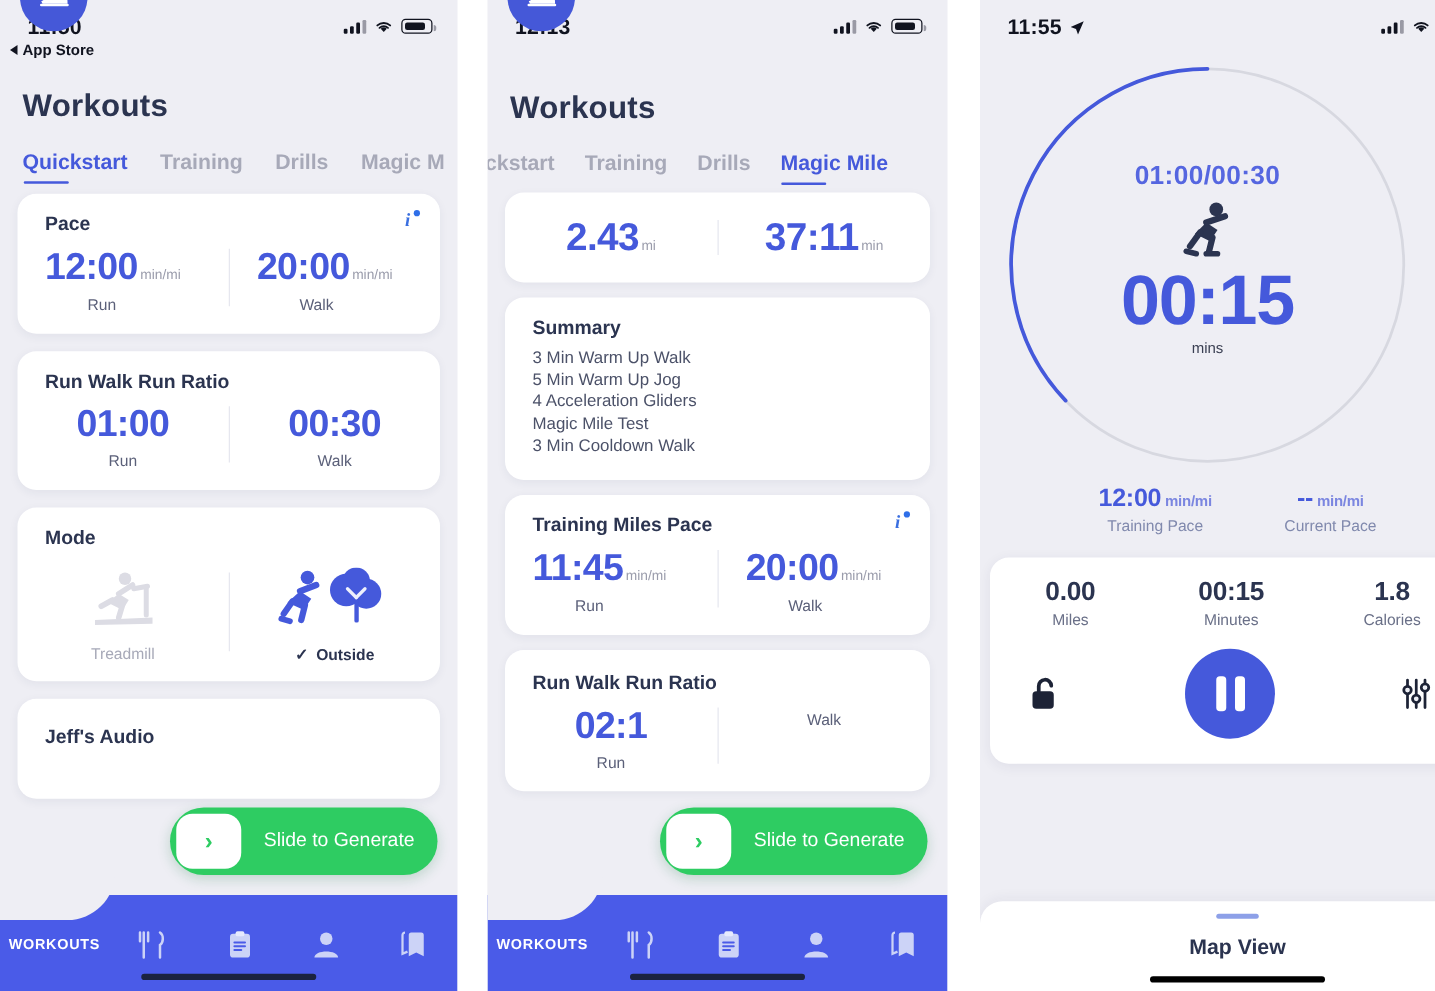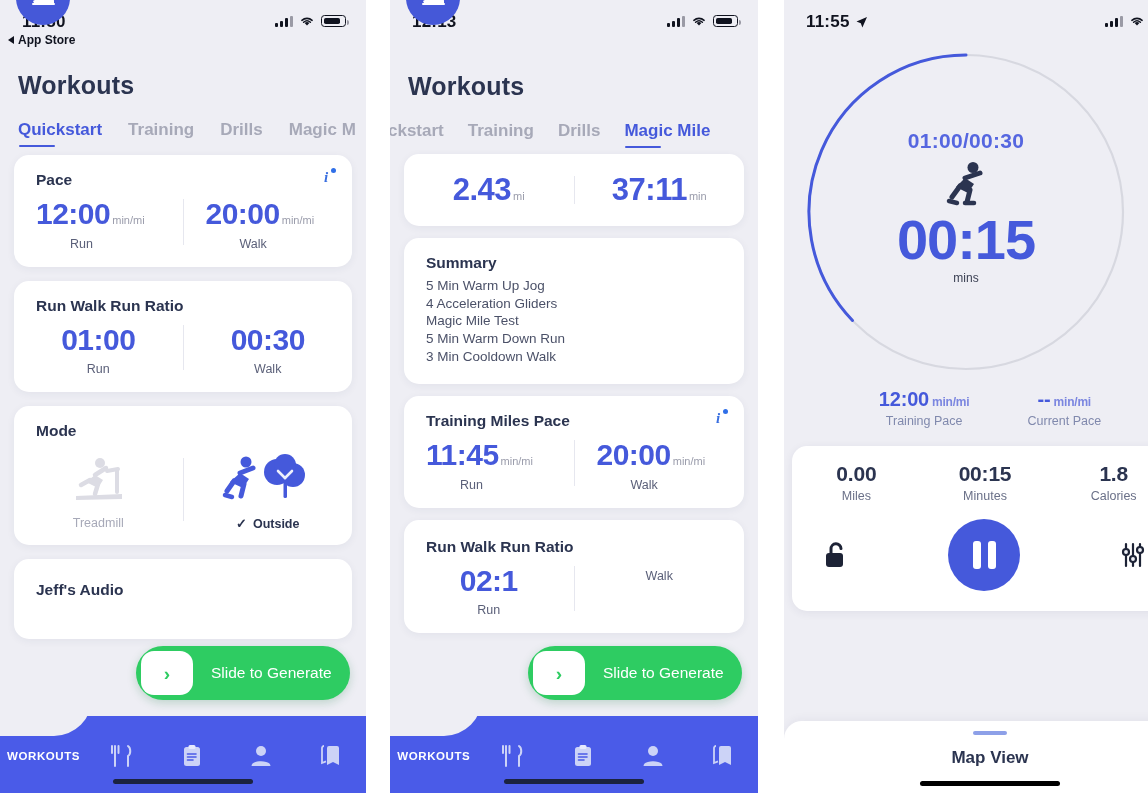--- a/index.html
+++ b/index.html
@@ -396,24 +396,24 @@
           <div class="divider"></div>
           <div class="col">
             <div class="bignum"><span>37:11</span><span class="unit">min</span></div>
           </div>
         </div>
       </div>
 
       <div class="card">
         <div class="card-title">Summary</div>
         <ul class="summary-list">
+          <li>3 Min Warm Up Walk</li>
           <li>5 Min Warm Up Jog</li>
           <li>4 Acceleration Gliders</li>
           <li>Magic Mile Test</li>
-          <li>5 Min Warm Down Run</li>
           <li>3 Min Cooldown Walk</li>
         </ul>
       </div>
 
       <div class="card">
         <div class="info-dot">i</div>
         <div class="card-title">Training Miles Pace</div>
         <div class="pair lefty">
           <div class="col">
             <div class="bignum"><span>11:45</span><span class="unit">min/mi</span></div>

